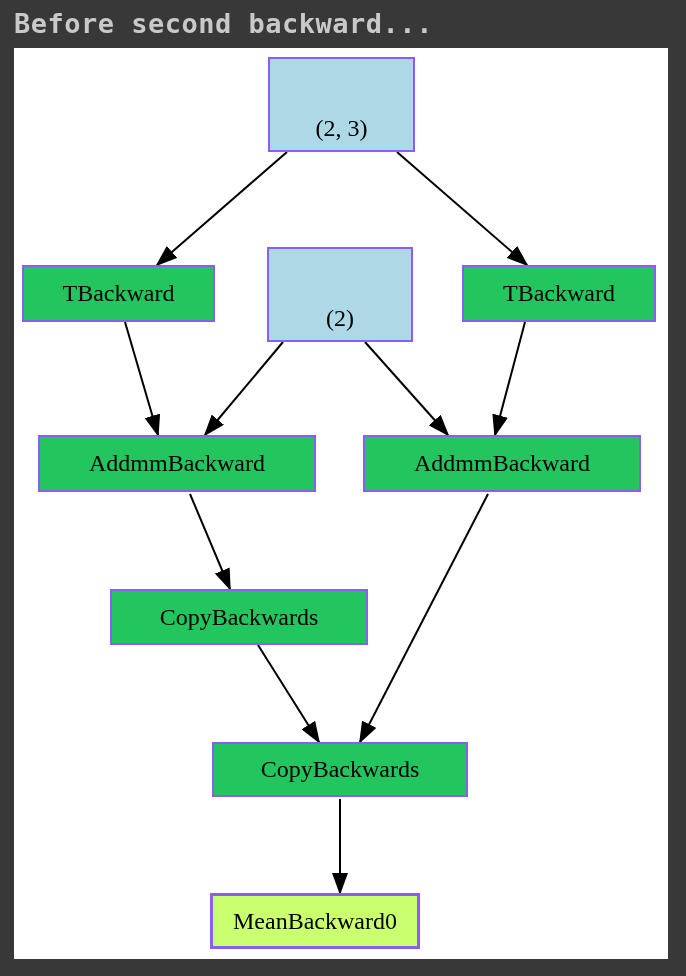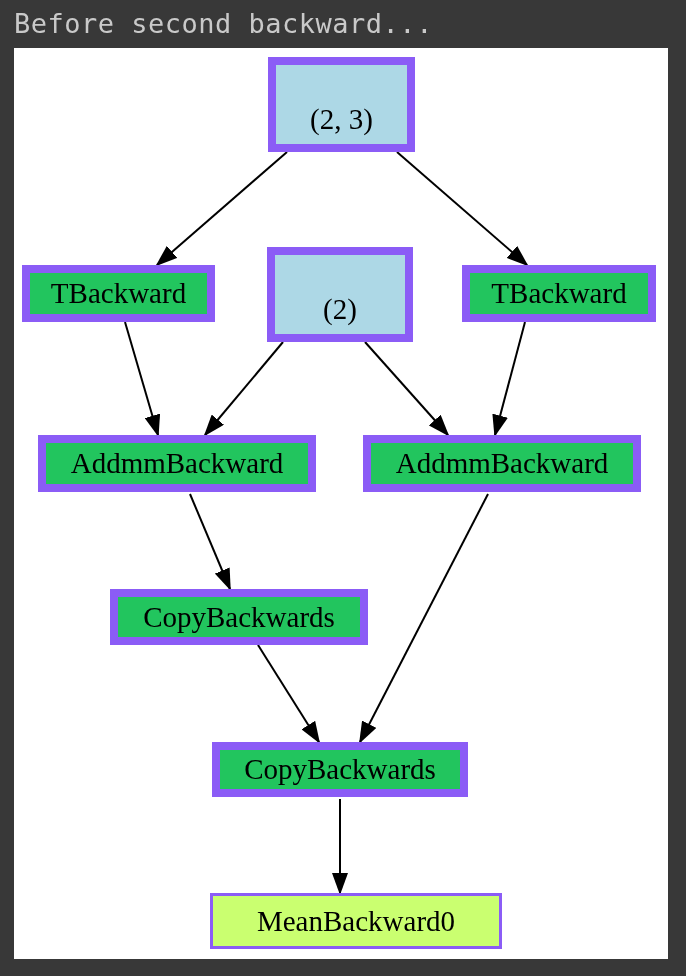--- a/index.html
+++ b/index.html
@@ -15,21 +15,21 @@
     position: relative;
     width: 686px;
     height: 976px;
     background: #383838;
   }
   .window-title {
     position: absolute;
     left: 14px;
     top: 8px;
     font-family: "DejaVu Sans Mono", monospace;
-    font-weight: normal;
+    font-weight: bold;
     font-size: 27px;
     letter-spacing: 0.5px;
     color: #c9c9c9;
     white-space: nowrap;
   }
   .canvas {
     position: absolute;
     left: 14px;
     top: 48px;
     width: 654px;
@@ -39,25 +39,25 @@
   .edges {
     position: absolute;
     left: 0;
     top: 0;
     width: 654px;
     height: 911px;
   }
   .node {
     position: absolute;
     box-sizing: border-box;
-    border: 8px solid #8b5cf6;
+    border: 2px solid #8b5cf6;
     display: flex;
     align-items: center;
     justify-content: center;
-    font-size: 29px;
+    font-size: 24px;
     color: #000000;
     white-space: nowrap;
   }
   .node.op   { background: #22c55e; }
   .node.tensor {
     background: #add8e6;
     align-items: flex-end;
     padding-bottom: 8px;
   }
   .node.output {
@@ -66,21 +66,21 @@
   }
   
   #n-tensor23   { left: 254px; top:   9px; width: 147px; height: 95px; }
   #n-tback-l    { left:   8px; top: 217px; width: 193px; height: 57px; }
   #n-tensor2    { left: 253px; top: 199px; width: 146px; height: 95px; }
   #n-tback-r    { left: 448px; top: 217px; width: 194px; height: 57px; }
   #n-addmm-l    { left:  24px; top: 387px; width: 278px; height: 57px; }
   #n-addmm-r    { left: 349px; top: 387px; width: 278px; height: 57px; }
   #n-copy1      { left:  96px; top: 541px; width: 258px; height: 56px; }
   #n-copy2      { left: 198px; top: 694px; width: 256px; height: 55px; }
-  #n-mean       { left: 196px; top: 845px; width: 292px; height: 56px; }
+  #n-mean       { left: 196px; top: 845px; width: 210px; height: 56px; }
   .edge-line { stroke: #000000; stroke-width: 2px; }
 </style>
 </head>
 <body>
 
 <div class="stage">
 
   <div class="window-title">Before second backward...</div>
 
   <div class="canvas">

